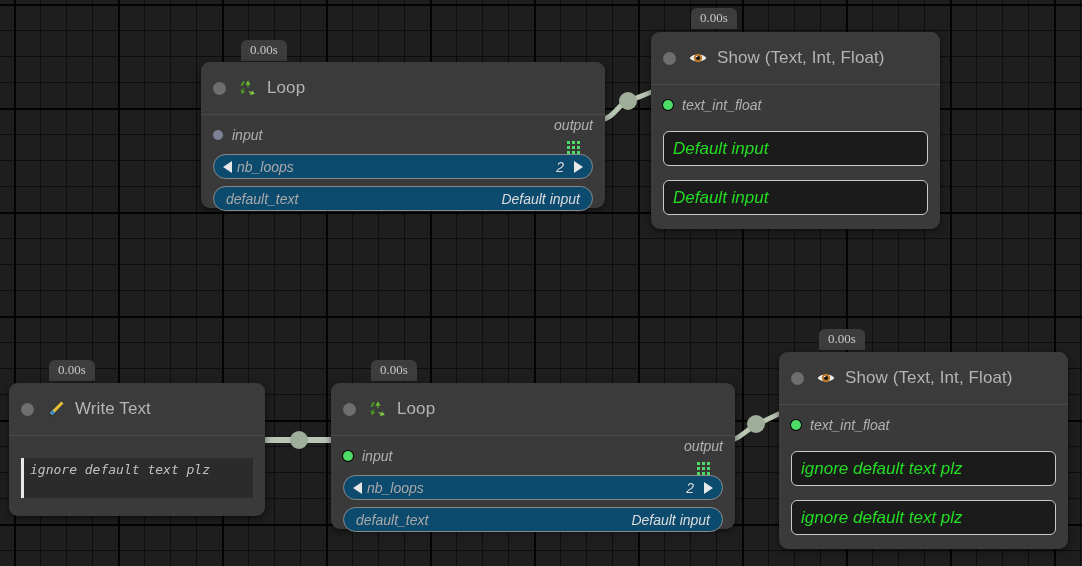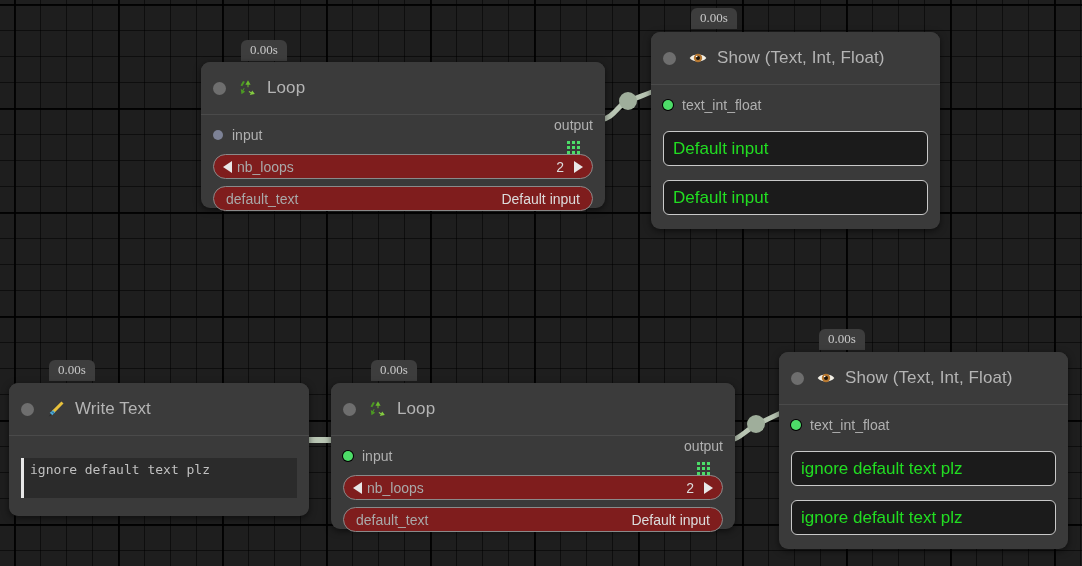--- a/index.html
+++ b/index.html
@@ -52,38 +52,38 @@
     background:#3d3d3d;
     color:#c8c8c8;
     font-size:13px;
     font-family:"Liberation Serif", serif;
     padding:3px 9px 4px;
     border-radius:6px 6px 0 0;
     line-height:1.1;
     margin-left:38px;
   }
 
-  .node-body{padding:8px 12px 12px;}
+  .node-body{padding:8px 12px 12px;font-style:italic;}
 
   .port-row{display:flex;align-items:center;height:24px;position:relative;}
   .port-dot{width:10px;height:10px;border-radius:50%;flex:0 0 auto;}
   .port-dot.green{background:#4ddc68;box-shadow:0 0 0 1px #000;}
   .port-dot.gray{background:#7d8296;}
   .port-label{color:#b0b0b0;font-size:14px;margin-left:9px;}
   .port-right{margin-left:auto;display:flex;align-items:center;gap:8px;flex-direction:column;}
   .port-right .port-label{margin-left:0;}
   .grid-icon{display:grid;grid-template-columns:repeat(3,3px);grid-template-rows:repeat(3,3px);gap:2px;}
   .grid-icon i{background:#4ddc68;display:block;width:3px;height:3px;}
 
   .pill{
     display:flex;align-items:center;
     height:25px;margin-top:7px;
     border:1px solid #8a8a8a;
     border-radius:13px;
-    background:#7f1d1d;
+    background:#0c4a6e;
     padding:0 12px;
     box-sizing:border-box;
   }
   .pill-name{color:#a9a9a9;font-size:14px;}
   .pill-value{margin-left:auto;color:#dcdcdc;font-size:14px;}
   .arrow{
     width:0;height:0;flex:0 0 auto;
     border-top:6px solid transparent;border-bottom:6px solid transparent;
   }
   .arrow.left{border-right:9px solid #e8e8e8;margin-right:5px;margin-left:-3px;}
@@ -199,21 +199,21 @@
       <div class="outbox">
         <span>Default input</span>
       </div>
       <div class="outbox">
         <span>Default input</span>
       </div>
     </div>
   </div>
 
   <div class="badge" style="left:11px;top:360px;">0.00s</div>
-  <div class="node" style="left:9px;top:383px;width:300px;height:133px;">
+  <div class="node" style="left:9px;top:383px;width:256px;height:133px;">
     <div class="node-header">
       <div class="hdr-dot"></div>
       <svg class="hdr-icon" viewBox="0 0 24 24">
         <path d="M18.5 3 L21 5.5 L9.5 17 L7 14.5 Z" fill="#e8c13c"></path>
         <path d="M8.5 13.5 L11 16 L7.5 19.5 L4.5 16.5 Z" fill="#4aa8d8"></path>
         <path d="M6.2 17.8 L3 21 L6.2 19.8 Z" fill="#2a2a2a"></path>
         <path d="M7.4 15.2 L9.8 17.6" stroke="#1f4a63" stroke-width="1.1"></path>
       </svg>
       <div class="hdr-title">Write Text</div>
     </div>

